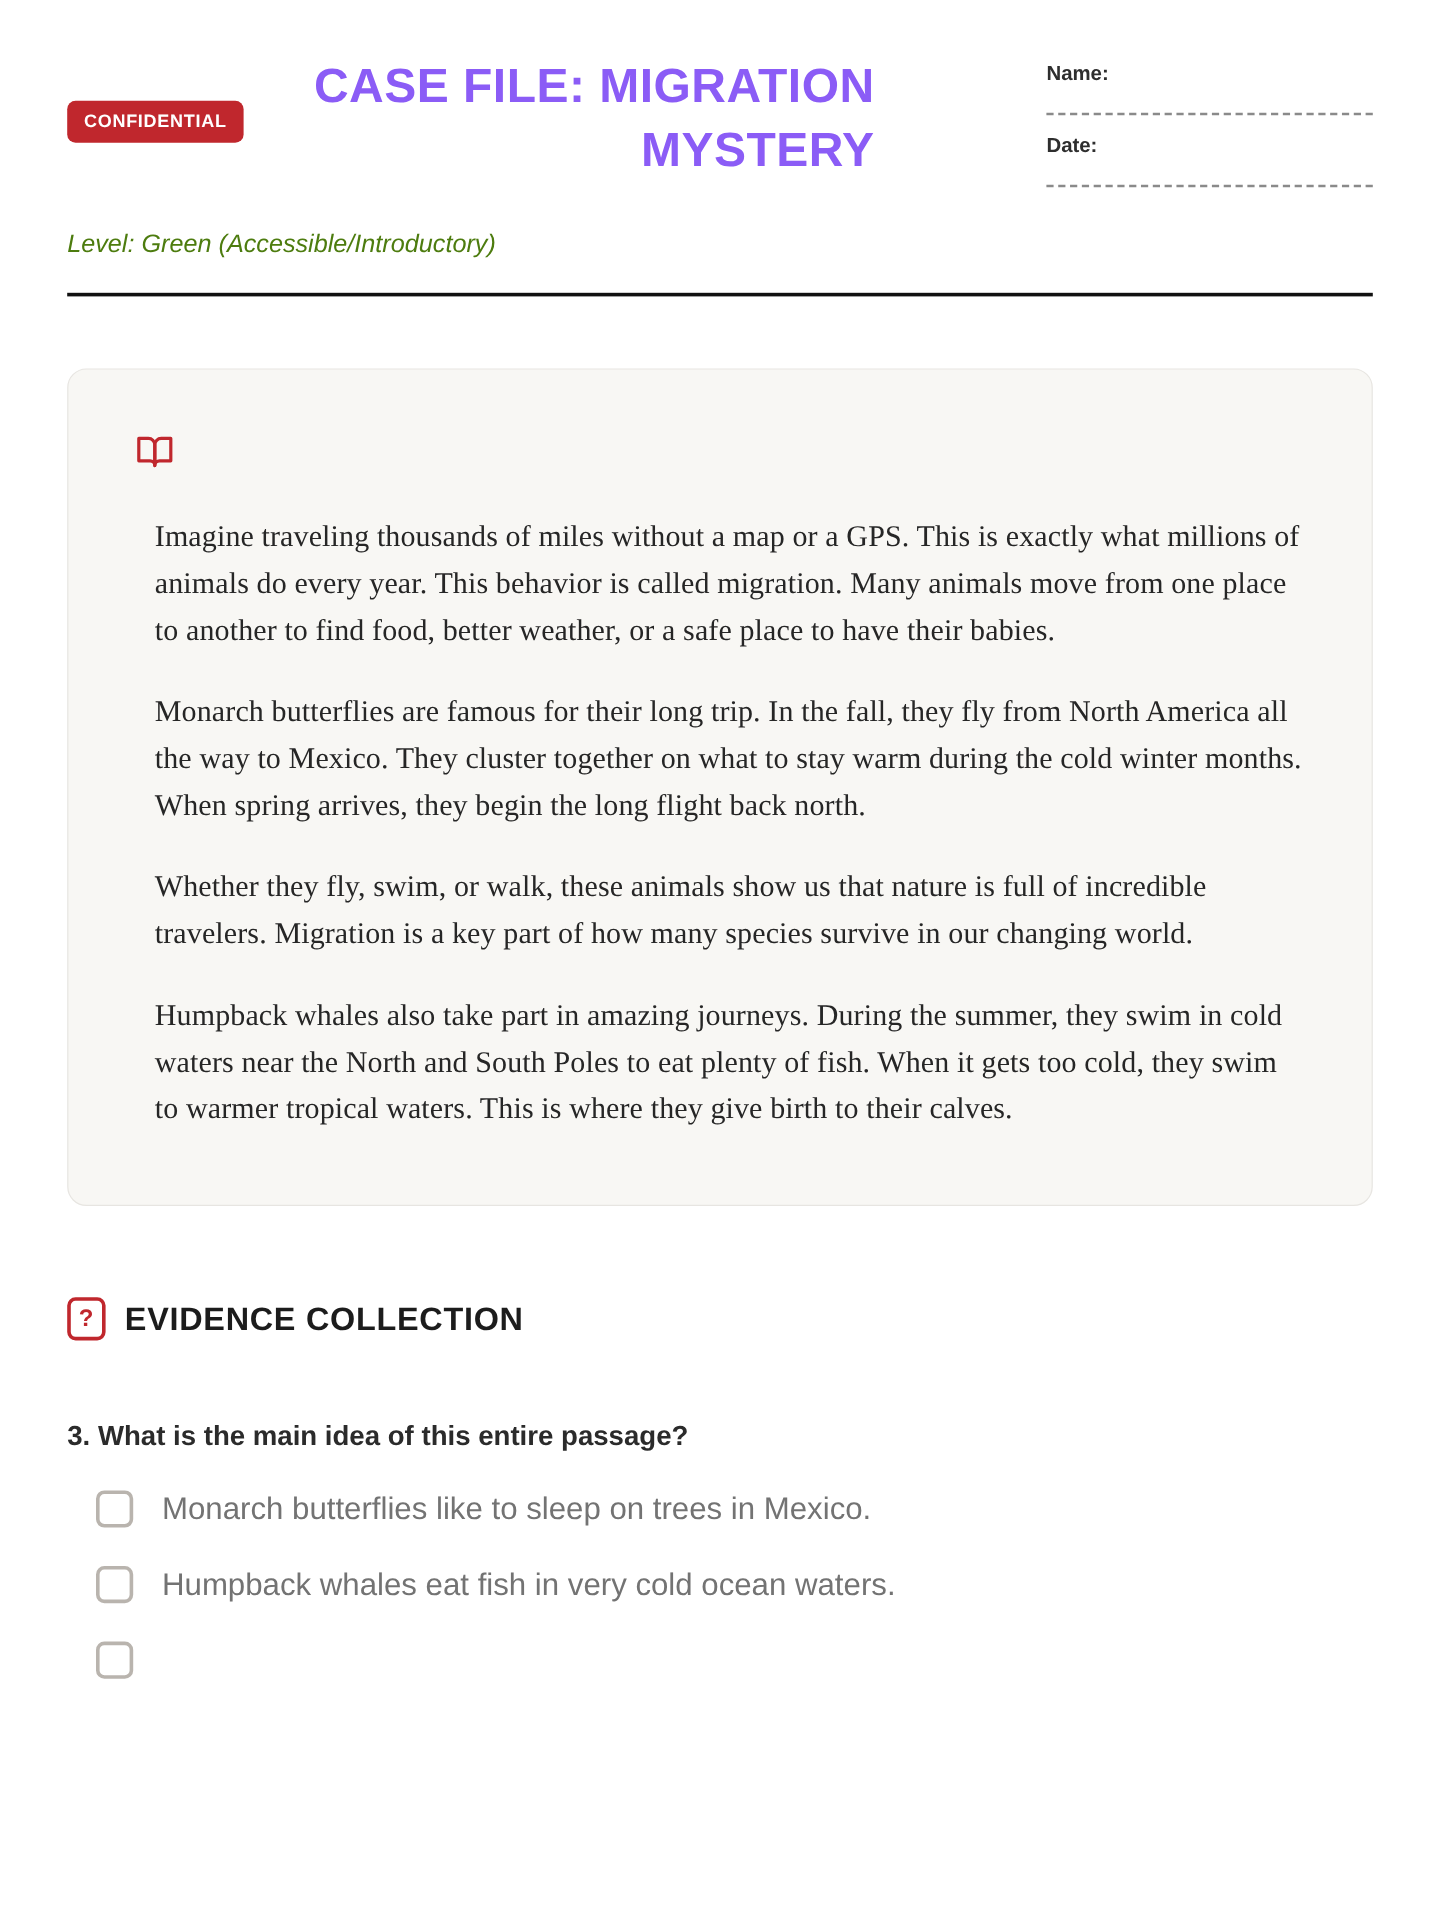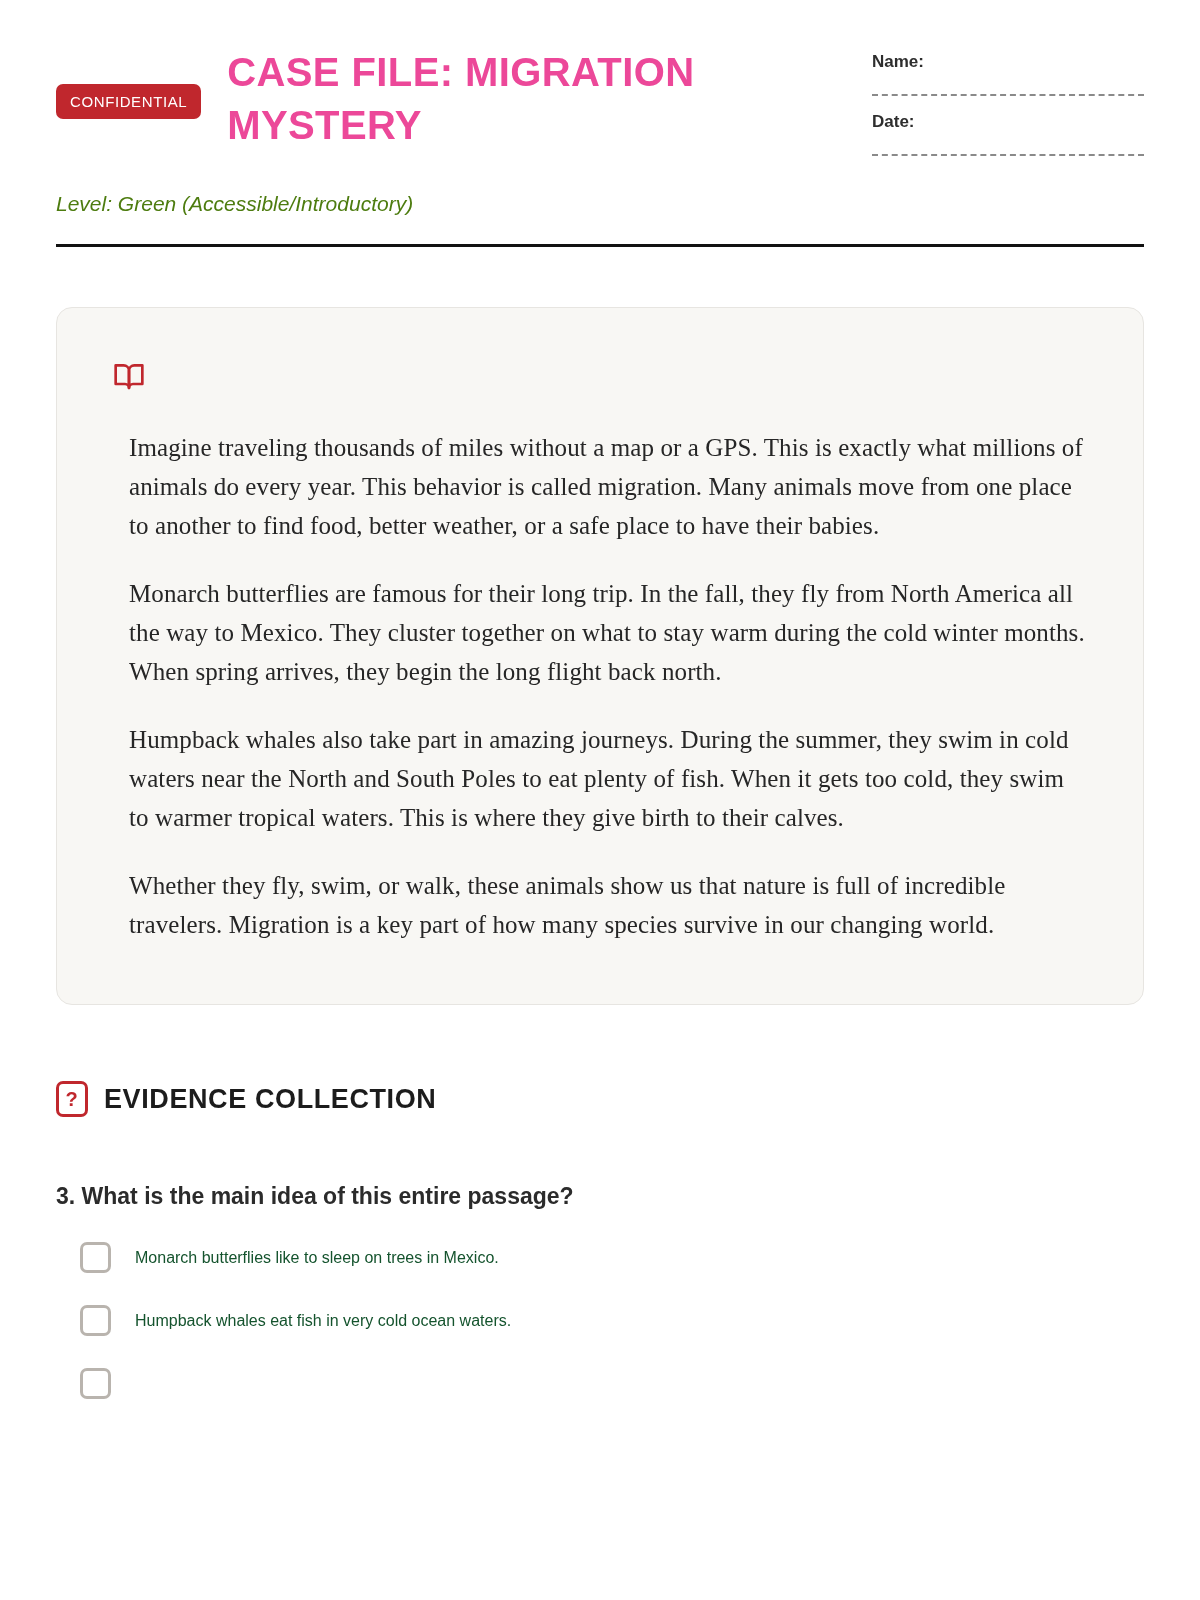--- a/index.html
+++ b/index.html
@@ -8,27 +8,27 @@
     width:1200px; height:1600px; overflow:hidden;
     font-family:"Liberation Sans", sans-serif;
     color:#1f1f1f;
   }
   .page { padding:46px 56px 0 56px; }
 
   
   .header { display:flex; justify-content:space-between; align-items:flex-start; }
   .header-left { display:flex; align-items:flex-start; gap:26px; }
   .badge {
-    background:#c0272d; color:#fff; font-weight:400; font-size:15px;
+    background:#c0272d; color:#fff; font-weight:700; font-size:15px;
     letter-spacing:.6px; padding:9px 14px; border-radius:7px; margin-top:38px;
     white-space:nowrap;
   }
   .title {
     font-size:40px; font-weight:800; line-height:1.32;
-    letter-spacing:.4px; max-width:500px; color:#ec4899;
+    letter-spacing:.4px; max-width:500px; color:#8b5cf6;text-align:right;
   }
   .fill-block { width:272px; text-align:left; padding-top:6px; }
   .fill-label { font-weight:700; font-size:17px; color:#2e2e2e; }
   .fill-line { border-bottom:2px dashed #8a8a8a; height:16px; margin:8px 0 16px 0; }
 
   .level-line {
     margin-top:20px; font-style:italic; font-size:21px; color:#4d7c0f;
   }
   .divider { border-top:3px solid #111; margin-top:28px; }
 
@@ -66,21 +66,21 @@
     margin-top:66px; font-size:23px; font-weight:700; color:#2b2b2b;
   }
   .option {
     display:flex; align-items:center; gap:24px;
     margin-top:32px; margin-left:24px;
   }
   .checkbox {
     width:31px; height:31px; border:3px solid #b9b4ae; border-radius:7px;
     background:#fff; flex:none; cursor:pointer;
   }
-  .option-label { font-size:16px; color:#14532d; }
+  .option-label { font-size:26px; color:#737373; }
 </style>
 </head>
 <body>
 
 <div class="page">
 
   <div class="header">
     <div class="header-left">
       <span class="badge">CONFIDENTIAL</span>
       <h1 class="title">CASE FILE: MIGRATION MYSTERY</h1>
@@ -98,22 +98,22 @@
 
   <div class="card">
     <div class="card-heading">
       <svg class="book-icon" viewBox="0 0 24 24" fill="none" stroke="#c0272d" stroke-width="2" stroke-linecap="round" stroke-linejoin="round" aria-hidden="true">
         <path d="M2 4h6a4 4 0 0 1 4 4v13a3 3 0 0 0-3-3H2z"></path>
         <path d="M22 4h-6a4 4 0 0 0-4 4v13a3 3 0 0 1 3-3h7z"></path>
       </svg>
     </div>
     <p>Imagine traveling thousands of miles without a map or a GPS. This is exactly what millions of animals do every year. This behavior is called migration. Many animals move from one place to another to find food, better weather, or a safe place to have their babies.</p>
     <p>Monarch butterflies are famous for their long trip. In the fall, they fly from North America all the way to Mexico. They cluster together on what to stay warm during the cold winter months. When spring arrives, they begin the long flight back north.</p>
+    <p>Whether they fly, swim, or walk, these animals show us that nature is full of incredible travelers. Migration is a key part of how many species survive in our changing world.</p>
     <p>Humpback whales also take part in amazing journeys. During the summer, they swim in cold waters near the North and South Poles to eat plenty of fish. When it gets too cold, they swim to warmer tropical waters. This is where they give birth to their calves.</p>
-    <p>Whether they fly, swim, or walk, these animals show us that nature is full of incredible travelers. Migration is a key part of how many species survive in our changing world.</p>
   </div>
 
   <div class="evidence-heading">
     <span class="q-icon">?</span>
     <span>EVIDENCE COLLECTION</span>
   </div>
 
   <div class="question">3. What is the main idea of this entire passage?</div>
 
   <div class="option">

